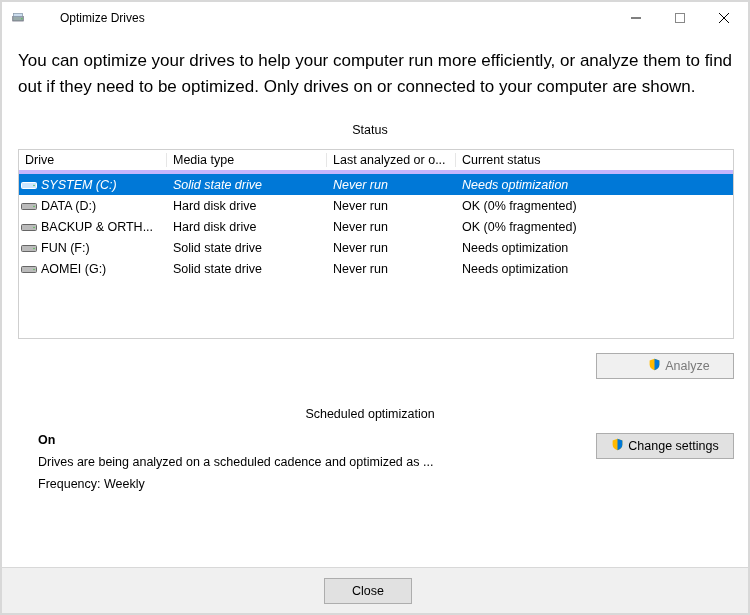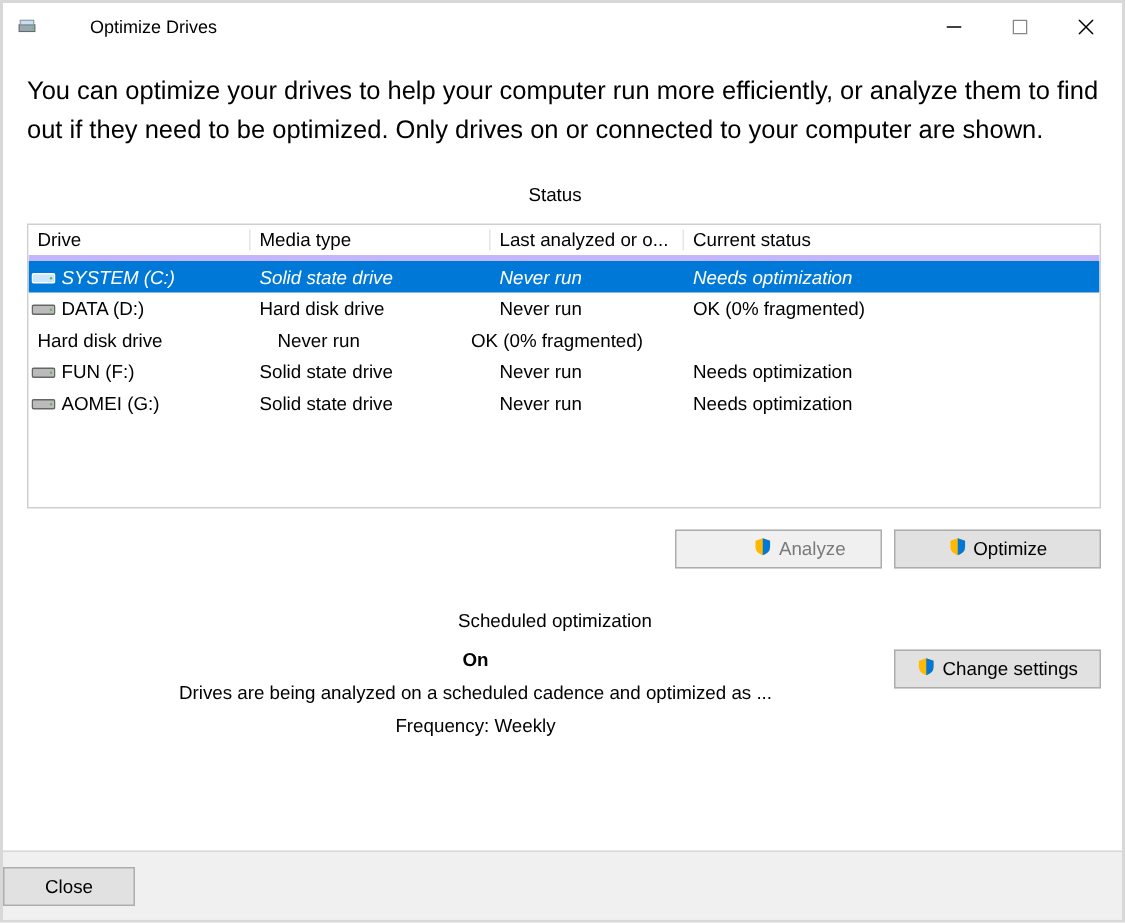--- a/index.html
+++ b/index.html
@@ -26,26 +26,26 @@
     .table-row { display: flex; height: 21px; align-items: center; font-size: 12.5px; padding: 0; }
     .table-row.selected { background: #0078d7; color: #fff; font-style: italic; }
     .table-row .col-drive { display: flex; align-items: center; padding-left: 2px; }
     .table-row > div { padding: 0 6px; white-space: nowrap; overflow: hidden; text-overflow: ellipsis; border-right: none; }
     .drive-icon { width: 16px; height: 12px; margin-right: 4px; flex-shrink: 0; }
     .action-row { display: flex; justify-content: flex-end; gap: 8px; margin-top: 14px; }
     .btn { height: 26px; min-width: 138px; border: 1px solid #adadad; background: #e1e1e1; font-size: 12.5px; display: flex; align-items: center; justify-content: center; cursor: default; padding: 0 12px; }
     .btn.disabled { color: #7a7a7a; background: #f0f0f0; padding-left: 40px; }
     .btn .shield-icon { margin-right: 4px; }
     .schedule-section { margin-top: 28px; }
-    .schedule-body { display: flex; padding-left: 20px; align-items: flex-start; text-align: center; }
+    .schedule-body { display: flex; padding-left: 20px; align-items: flex-start; }
     .schedule-text { flex: 1; }
     .schedule-on { font-weight: 600; font-size: 12.5px; margin-bottom: 8px; }
     .schedule-desc { font-size: 12.5px; margin-bottom: 8px; }
     .schedule-freq { font-size: 12.5px; }
-    .footer { position: absolute; bottom: 2px; left: 2px; right: 2px; background: #f0f0f0; height: 46px; display: flex; justify-content: flex-start; align-items: center; padding-right: 14px; border-top: 1px solid #d8d8d8; }
+    .footer { position: absolute; bottom: 2px; left: 2px; right: 2px; background: #f0f0f0; height: 46px; display: flex; justify-content: center; align-items: center; padding-right: 14px; border-top: 1px solid #d8d8d8; }
     .footer .btn { min-width: 88px; }
     .shield-svg { width: 13px; height: 13px; }
     .drv-svg { width: 16px; height: 12px; display: block; }
   </style>
 </head>
 <body>
 
 <div class="title-bar">
   <span class="title-bar-icon">
     <svg class="drv-svg" viewBox="0 0 16 16">
@@ -114,20 +114,29 @@
                 <circle cx="13" cy="6.5" r="0.8" fill="#5b5"></circle>
               </svg>
             </span>
             <span>DATA (D:)</span>
           </div>
           <div class="col-media">Hard disk drive</div>
           <div class="col-last">Never run</div>
           <div class="col-status">OK (0% fragmented)</div>
         </div>
         <div class="table-row">
+          <div class="col-drive">
+            <span class="drive-icon">
+              <svg class="drv-svg" viewBox="0 0 16 12">
+                <rect x="0.5" y="3.5" width="15" height="6" rx="1" fill="#bbb" stroke="#666"></rect>
+                <circle cx="13" cy="6.5" r="0.8" fill="#5b5"></circle>
+              </svg>
+            </span>
+            <span>BACKUP &amp; ORTH...</span>
+          </div>
           <div class="col-media">Hard disk drive</div>
           <div class="col-last">Never run</div>
           <div class="col-status">OK (0% fragmented)</div>
         </div>
         <div class="table-row">
           <div class="col-drive">
             <span class="drive-icon">
               <svg class="drv-svg" viewBox="0 0 16 12">
                 <rect x="0.5" y="3.5" width="15" height="6" rx="1" fill="#bbb" stroke="#666"></rect>
                 <circle cx="13" cy="6.5" r="0.8" fill="#5b5"></circle>
@@ -157,27 +166,20 @@
   </div>
 
   <div class="action-row">
     <div class="btn disabled">
       <span class="shield-icon"><svg class="shield-svg" viewBox="0 0 16 16">
             <path d="M8 1 L14 3 L14 8 Q14 13 8 15 Q2 13 2 8 L2 3 Z" fill="#ffb900"></path>
             <path d="M8 1 L14 3 L14 8 Q14 13 8 15 L8 1 Z" fill="#0078d7"></path>
           </svg></span>
       <span>Analyze</span>
     </div>
-    <div class="btn">
-      <span class="shield-icon"><svg class="shield-svg" viewBox="0 0 16 16">
-            <path d="M8 1 L14 3 L14 8 Q14 13 8 15 Q2 13 2 8 L2 3 Z" fill="#ffb900"></path>
-            <path d="M8 1 L14 3 L14 8 Q14 13 8 15 L8 1 Z" fill="#0078d7"></path>
-          </svg></span>
-      <span>Optimize</span>
-    </div>
   </div>
 
   <div class="schedule-section">
     <div class="section-header">
       <span>Scheduled optimization</span>
       <div class="line"></div>
     </div>
     <div class="schedule-body">
       <div class="schedule-text">
         <div class="schedule-on">On</div>

